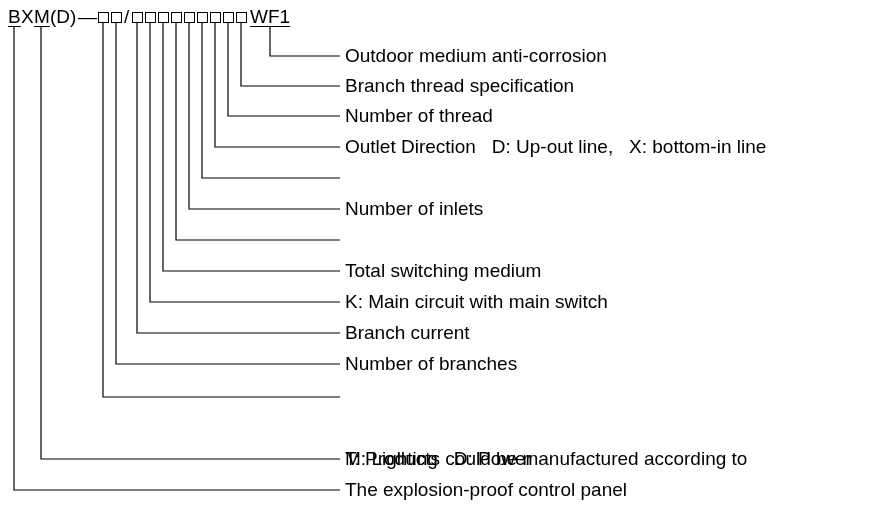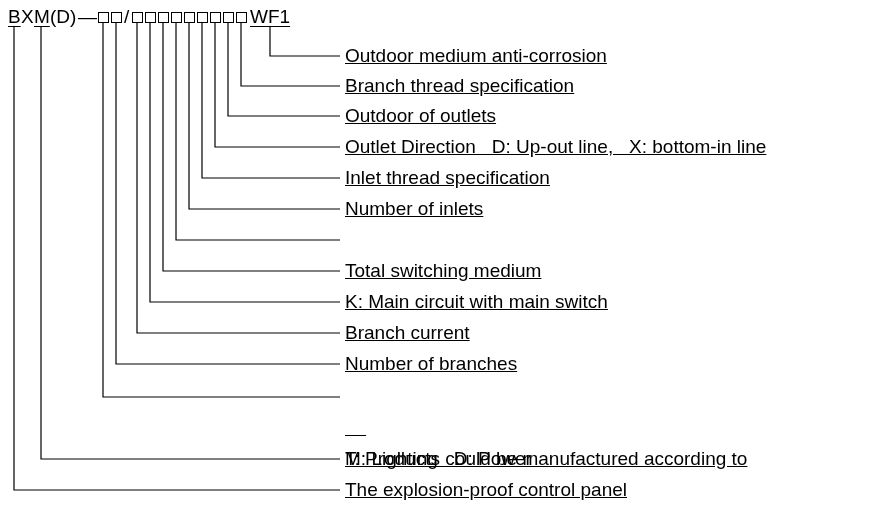--- a/index.html
+++ b/index.html
@@ -52,21 +52,20 @@
     height: 9px;
     border: 1px solid #000000;
     background: #ffffff;
   }
   .label {
     position: absolute;
     left: 345px;
     font-size: 19px;
     line-height: 31px;
     white-space: pre;
-    text-decoration: underline;
   }
 </style>
 </head>
 <body>
 
 <div class="canvas">
 
   <svg class="connectors" width="880" height="516" viewBox="0 0 880 516">
     <polyline points="270,27 270,56 340,56"></polyline>
     <polyline points="241,23 241,86 340,86"></polyline>
@@ -104,23 +103,22 @@
     <span class="box" style="left:197px"></span>
     <span class="box" style="left:210px"></span>
     <span class="box" style="left:223px"></span>
     <span class="box" style="left:236px"></span>
 
     <span class="cp u" style="left:250px">WF1</span>
   </div>
 
   <div class="label" style="top:40px">Outdoor medium anti-corrosion</div>
   <div class="label" style="top:70px">Branch thread specification</div>
-  <div class="label" style="top:100px">Outdoor of outlets</div>
+  <div class="label" style="top:100px">Number of thread</div>
   <div class="label" style="top:131px">Outlet Direction   D: Up-out line,   X: bottom-in line</div>
-  <div class="label" style="top:162px">Inlet thread specification</div>
   <div class="label" style="top:193px">Number of inlets</div>
   <div class="label" style="top:255px">Total switching medium</div>
   <div class="label" style="top:286px">K: Main circuit with main switch</div>
   <div class="label" style="top:317px">Branch current</div>
   <div class="label" style="top:348px">Number of branches</div>
 
   <div class="label" style="top:381px">
     <div>T: Products could be manufactured according to</div>
     
   </div>

